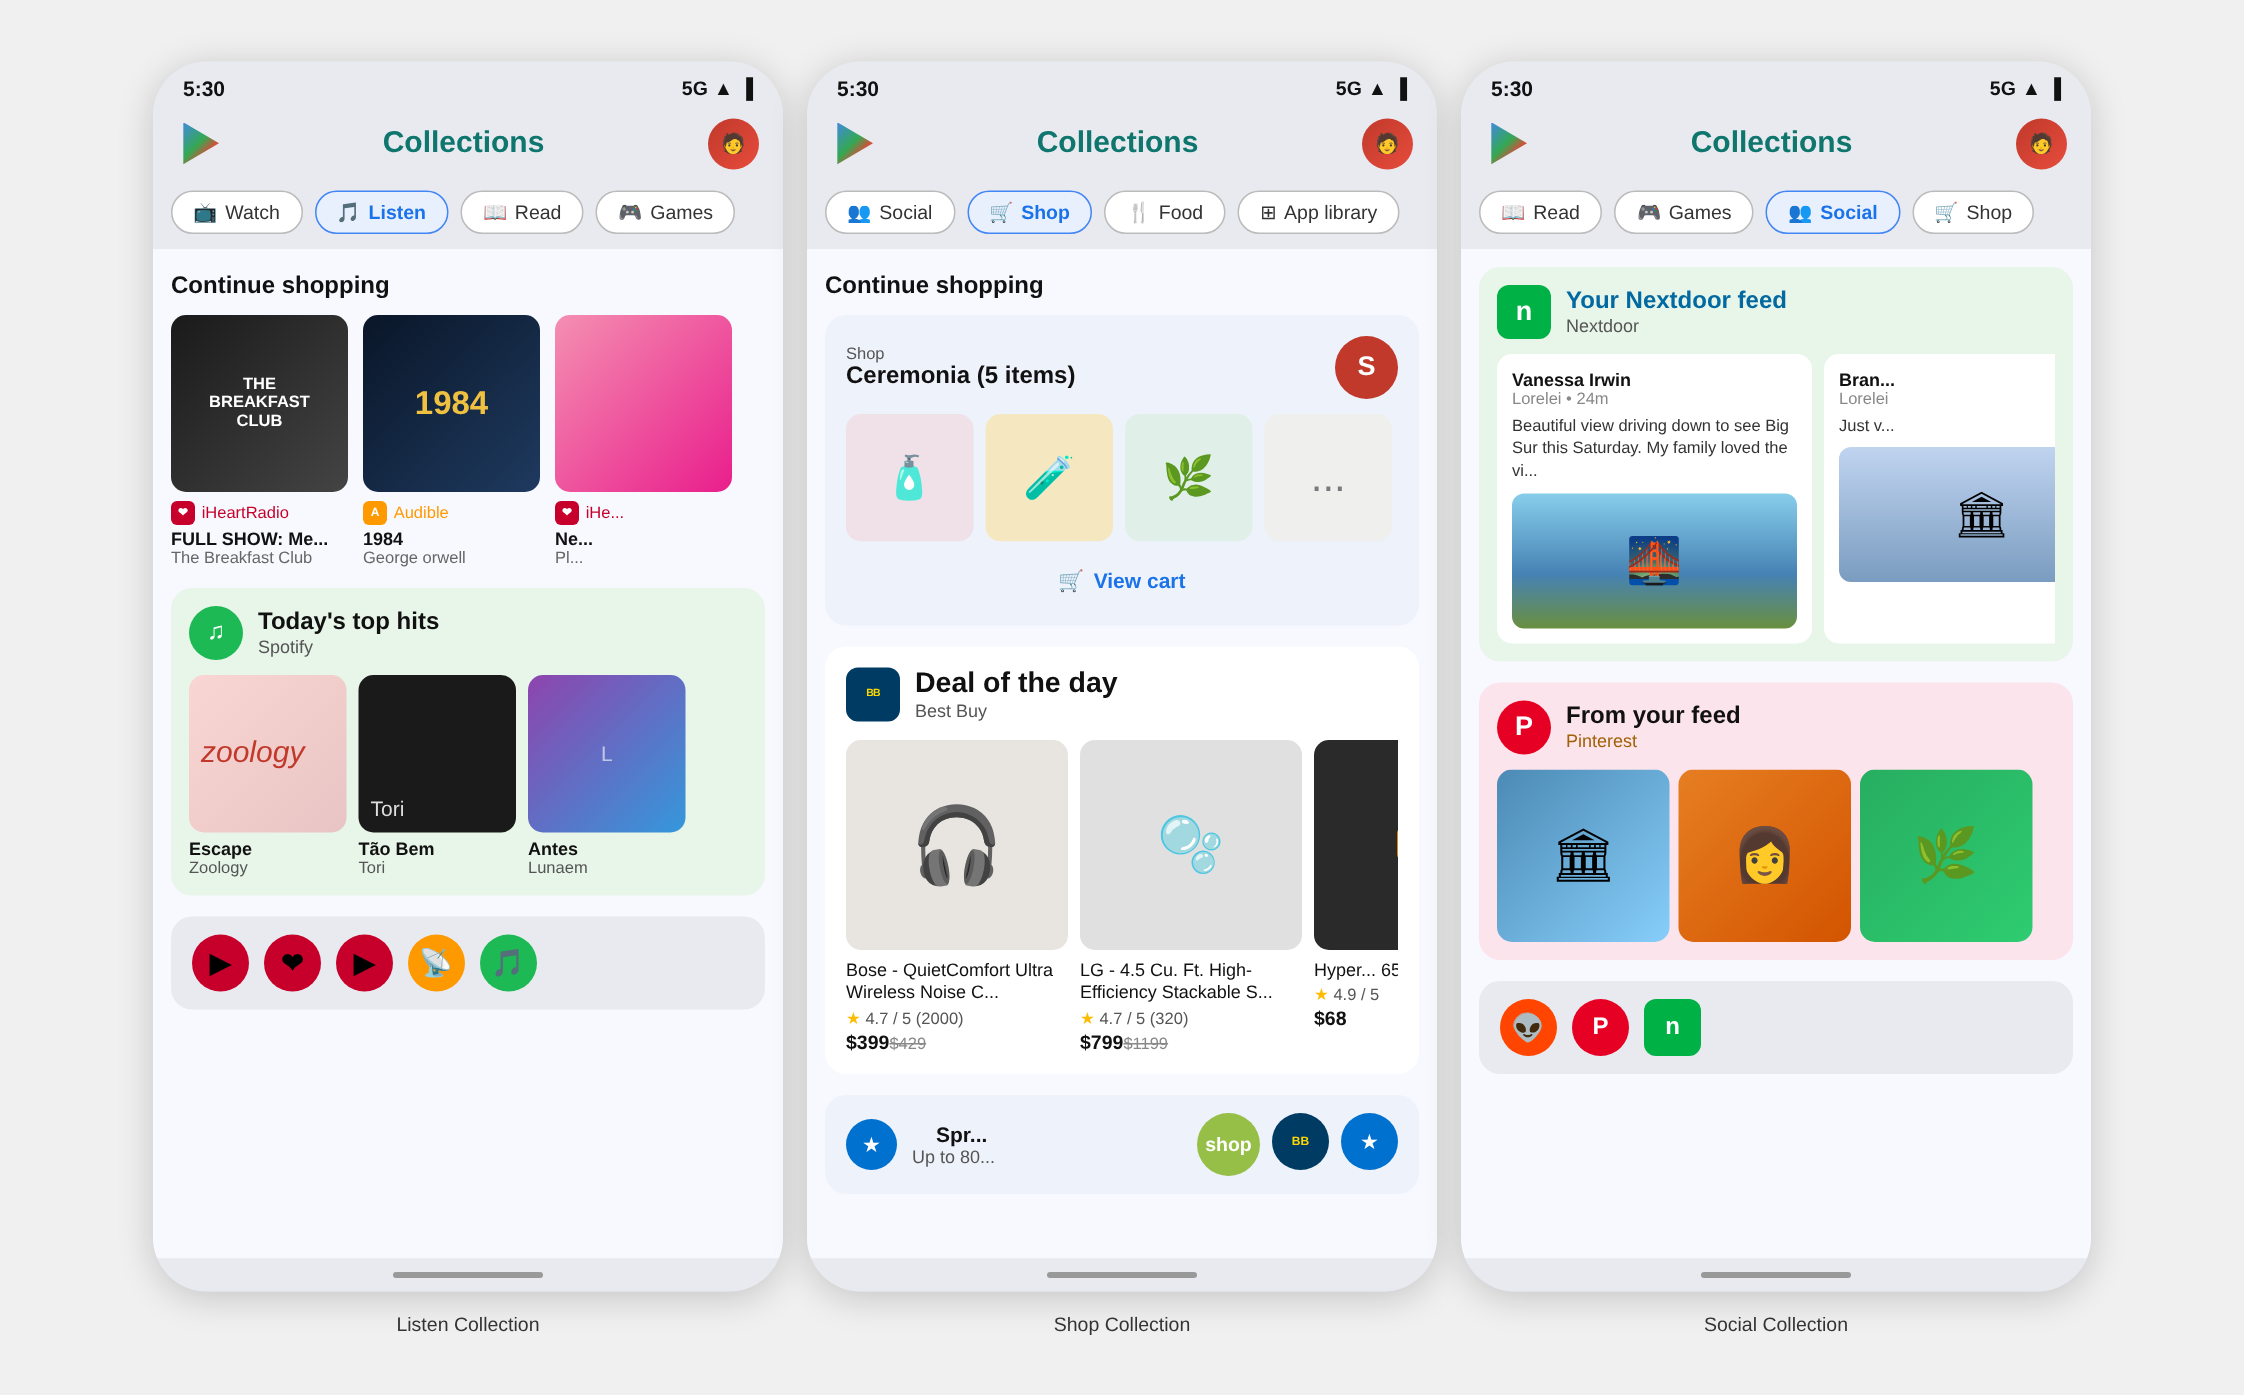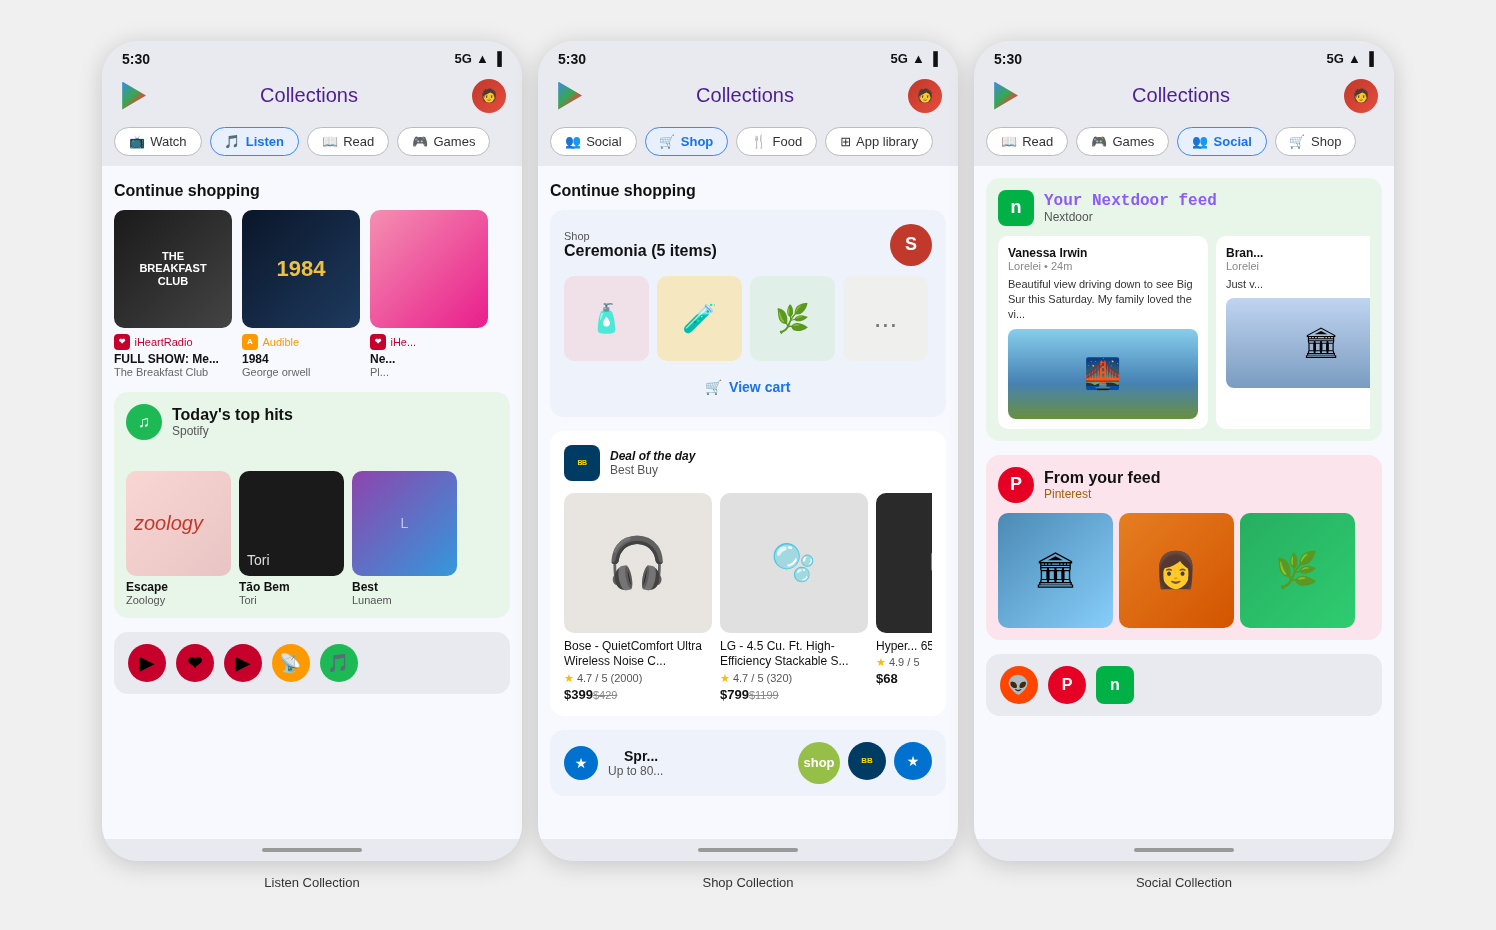--- a/index.html
+++ b/index.html
@@ -57,21 +57,21 @@
       justify-content: space-between;
       padding: 8px 16px 10px 16px;
       background: #e8eaf0;
     }
     .play-logo {
       width: 28px; height: 28px;
       background: linear-gradient(135deg, #4285F4 0%, #34A853 50%, #EA4335 75%, #FBBC05 100%);
       clip-path: polygon(15% 0%, 100% 50%, 15% 100%, 15% 0%);
       display: inline-block;
     }
-    .header-title { font-size: 20px; font-weight: 400; color: #4c1d95; }
+    .header-title { font-size: 20px; font-weight: 700; color: #0f766e; }
     .avatar {
       width: 34px; height: 34px; border-radius: 50%;
       background: linear-gradient(135deg, #c0392b, #e74c3c);
       display: flex; align-items: center; justify-content: center;
       color: white; font-size: 13px; font-weight: 700;
       overflow: hidden;
     }
     
     .tabs-row {
       display: flex;
@@ -365,21 +365,21 @@
     
     .escape-text {
       color: #c0392b; font-size: 20px; font-style: italic;
       font-weight: 300; padding: 8px; align-self: center;
     }
 
     
     .tori-text {
       color: #ddd; font-size: 14px; font-weight: 300; padding: 8px;
     }
-    .music-col { display: flex; flex-direction: column; margin-top: 21px; }
+    .music-col { display: flex; flex-direction: column; }
   </style>
 </head>
 <body>
 
 <div class="screens-container">
 
   <div class="phone-wrapper">
     <div class="phone">
       <div class="status-bar">
         <span class="status-time">5:30</span>
@@ -476,21 +476,21 @@
                 <span class="tori-text">Tori</span>
               </div>
               <div class="music-track">Tão Bem</div>
               <div class="music-artist">Tori</div>
             </div>
 
             <div class="music-col">
               <div class="music-thumb antes" style="align-items:center;justify-content:center;">
                 <span style="font-size:14px;color:white;opacity:0.6;">L</span>
               </div>
-              <div class="music-track">Best</div>
+              <div class="music-track">Antes</div>
               <div class="music-artist">Lunaem</div>
             </div>
           </div>
         </div>
 
         <div class="app-icons-row">
           <div class="app-circle" style="background:#C6002B;">▶</div>
           <div class="app-circle" style="background:#C6002B;">❤</div>
           <div class="app-circle" style="background:#C6002B;">▶</div>
           <div class="app-circle" style="background:#FF9900;">📡</div>
@@ -559,21 +559,21 @@
           <button class="view-cart-btn">
             <span>🛒</span>
             <span>View cart</span>
           </button>
         </div>
 
         <div class="deal-card">
           <div class="deal-header">
             <div class="best-buy-logo" style="font-size:7px;font-weight:900;letter-spacing:-0.5px;">BB</div>
             <div>
-              <div style="font-size:12px;font-weight:600;color:#111;font-style:italic;">Deal of the day</div>
+              <div style="font-size:19px;font-weight:600;color:#111;">Deal of the day</div>
               <div style="font-size:12px;color:#555;">Best Buy</div>
             </div>
           </div>
           <div class="deal-products-row">
 
             <div class="deal-product">
               <div class="deal-product-img headphones">🎧</div>
               <div class="deal-name">Bose - QuietComfort Ultra Wireless Noise C...</div>
               <div class="deal-rating">
                 <span class="stars">★</span>
@@ -668,21 +668,21 @@
           <span class="tab-icon">🛒</span>
           <span>Shop</span>
         </div>
       </div>
       <div class="phone-content">
 
         <div class="nextdoor-card">
           <div class="nextdoor-header">
             <div class="nextdoor-logo">n</div>
             <div>
-              <div style="font-size:16px;font-weight:600;color:#8b5cf6;font-family:Liberation Mono, monospace;">Your Nextdoor feed</div>
+              <div style="font-size:16px;font-weight:600;color:#0369a1;">Your Nextdoor feed</div>
               <div style="font-size:12px;color:#555;">Nextdoor</div>
             </div>
           </div>
           <div class="nextdoor-posts">
             <div class="nextdoor-post">
               <div class="post-user">Vanessa Irwin</div>
               <div class="post-meta">Lorelei • 24m</div>
               <div class="post-text">Beautiful view driving down to see Big Sur this Saturday. My family loved the vi...</div>
               <div class="post-img bridge">🌉</div>
             </div>

